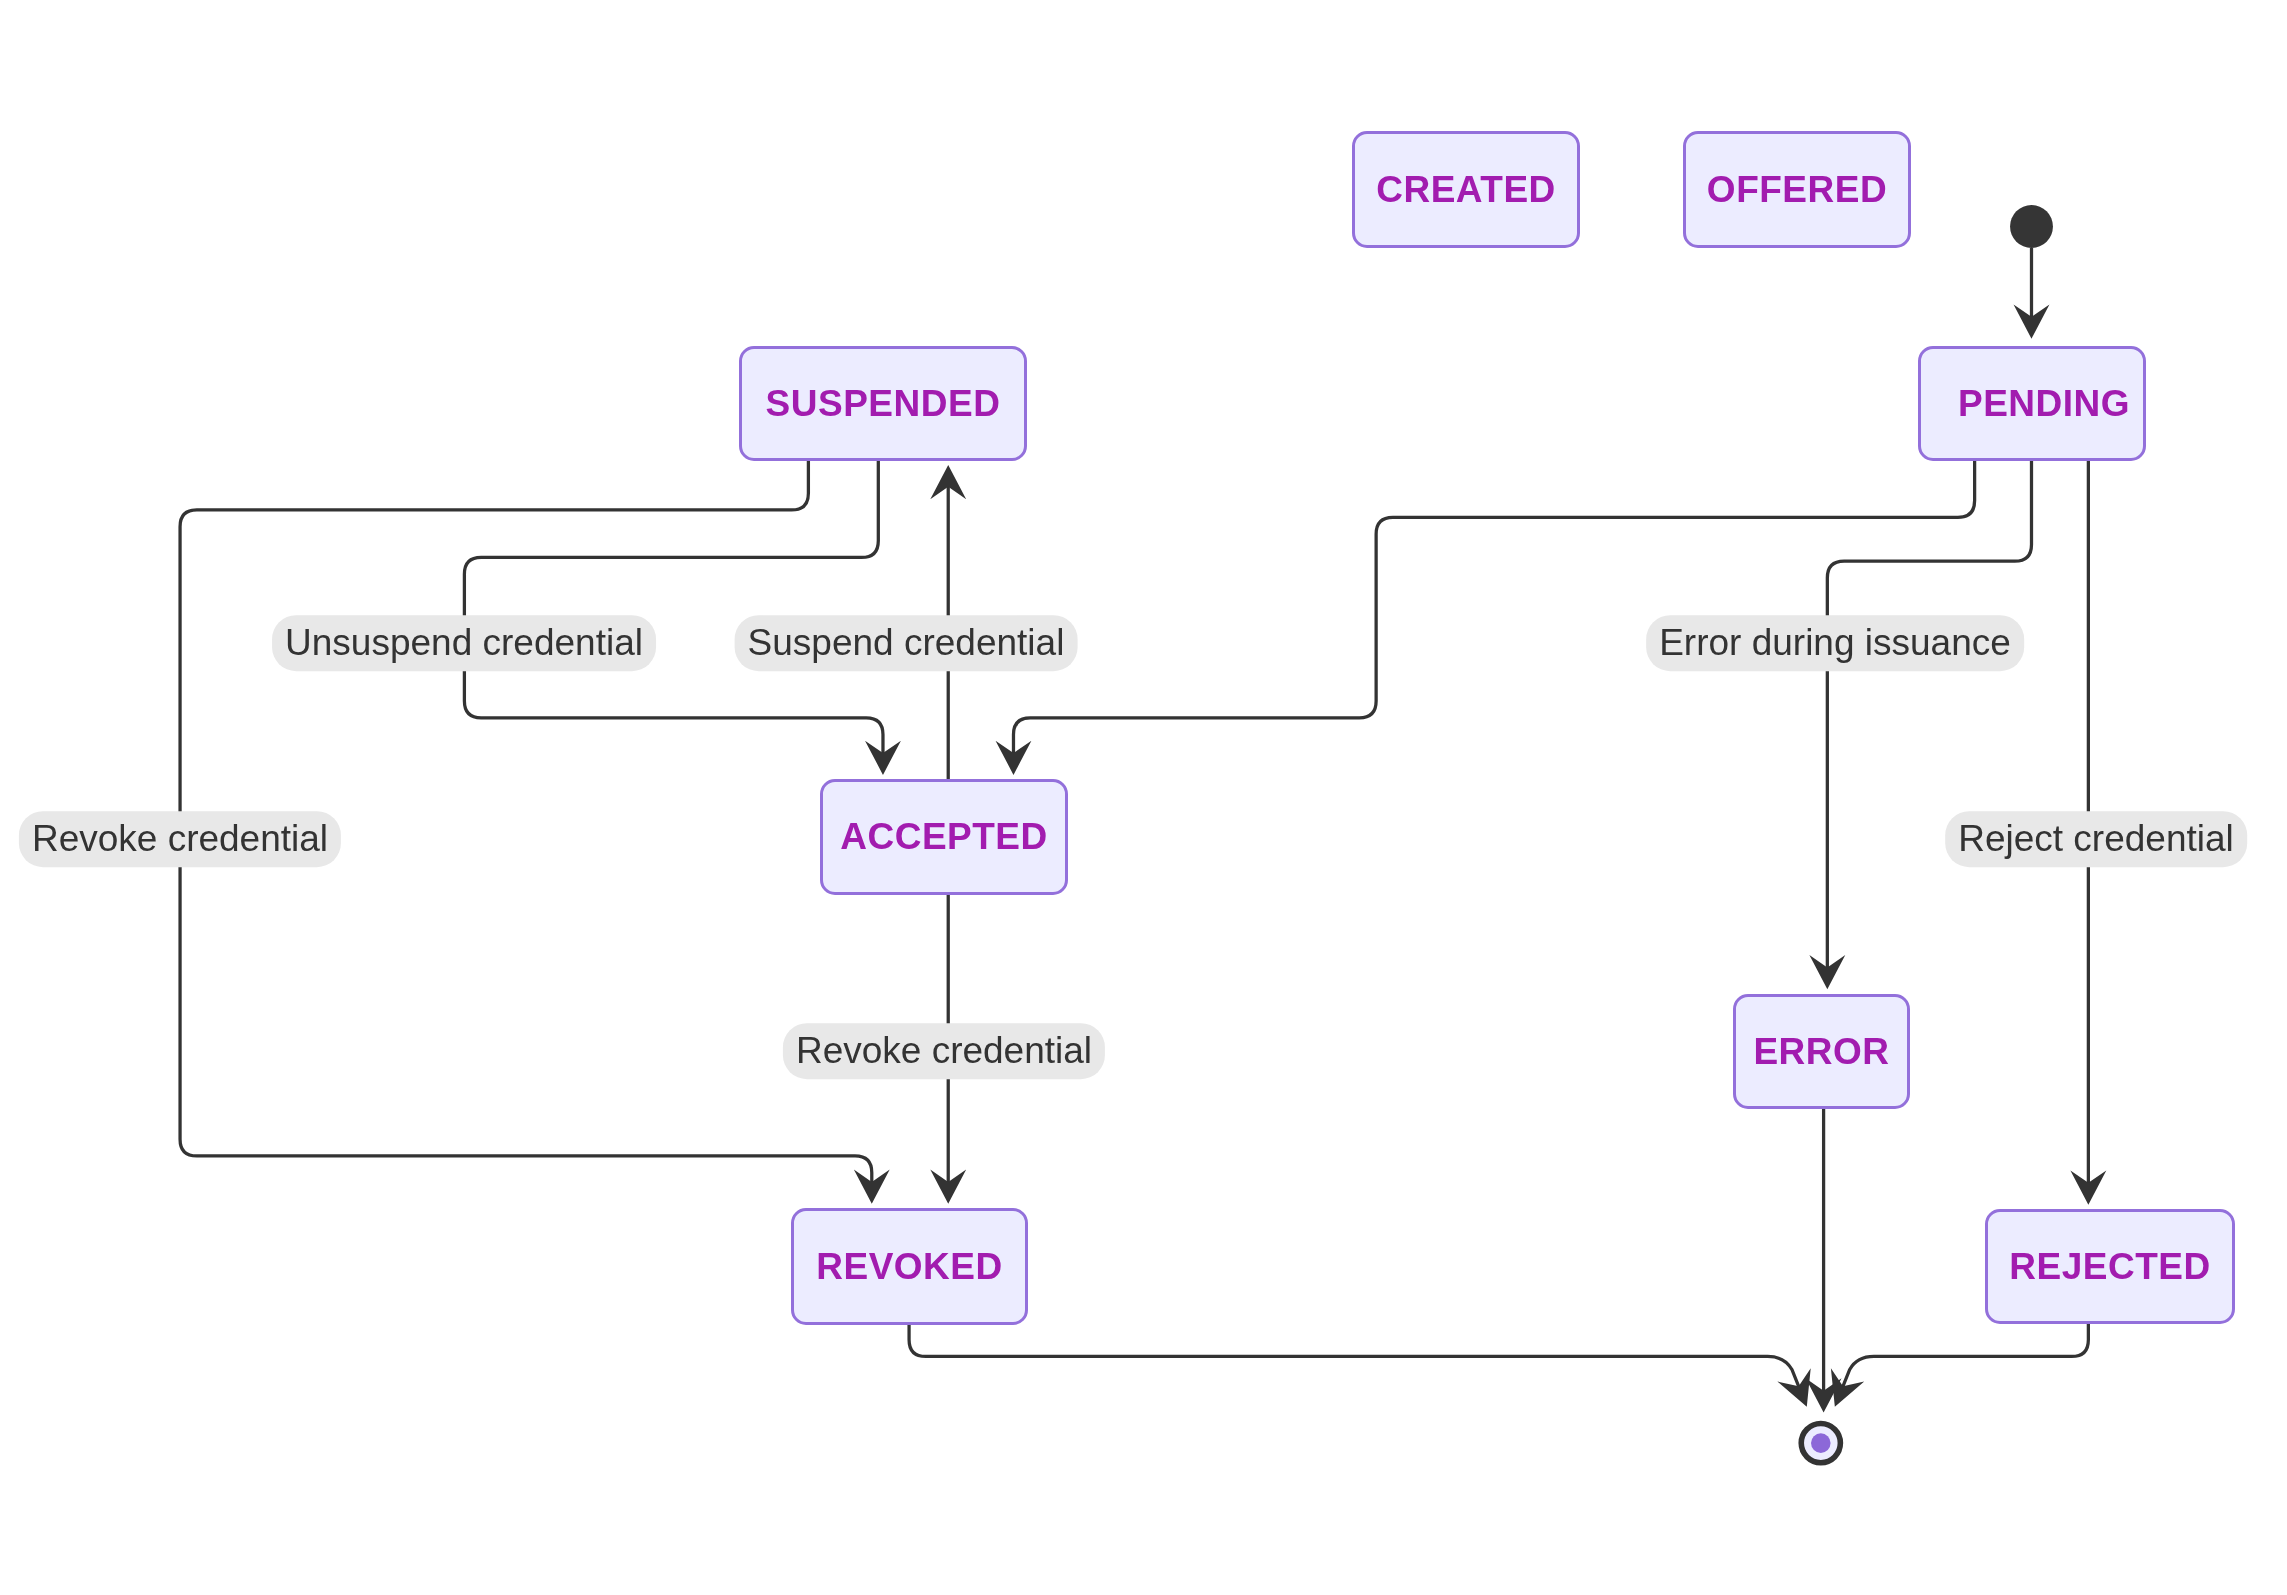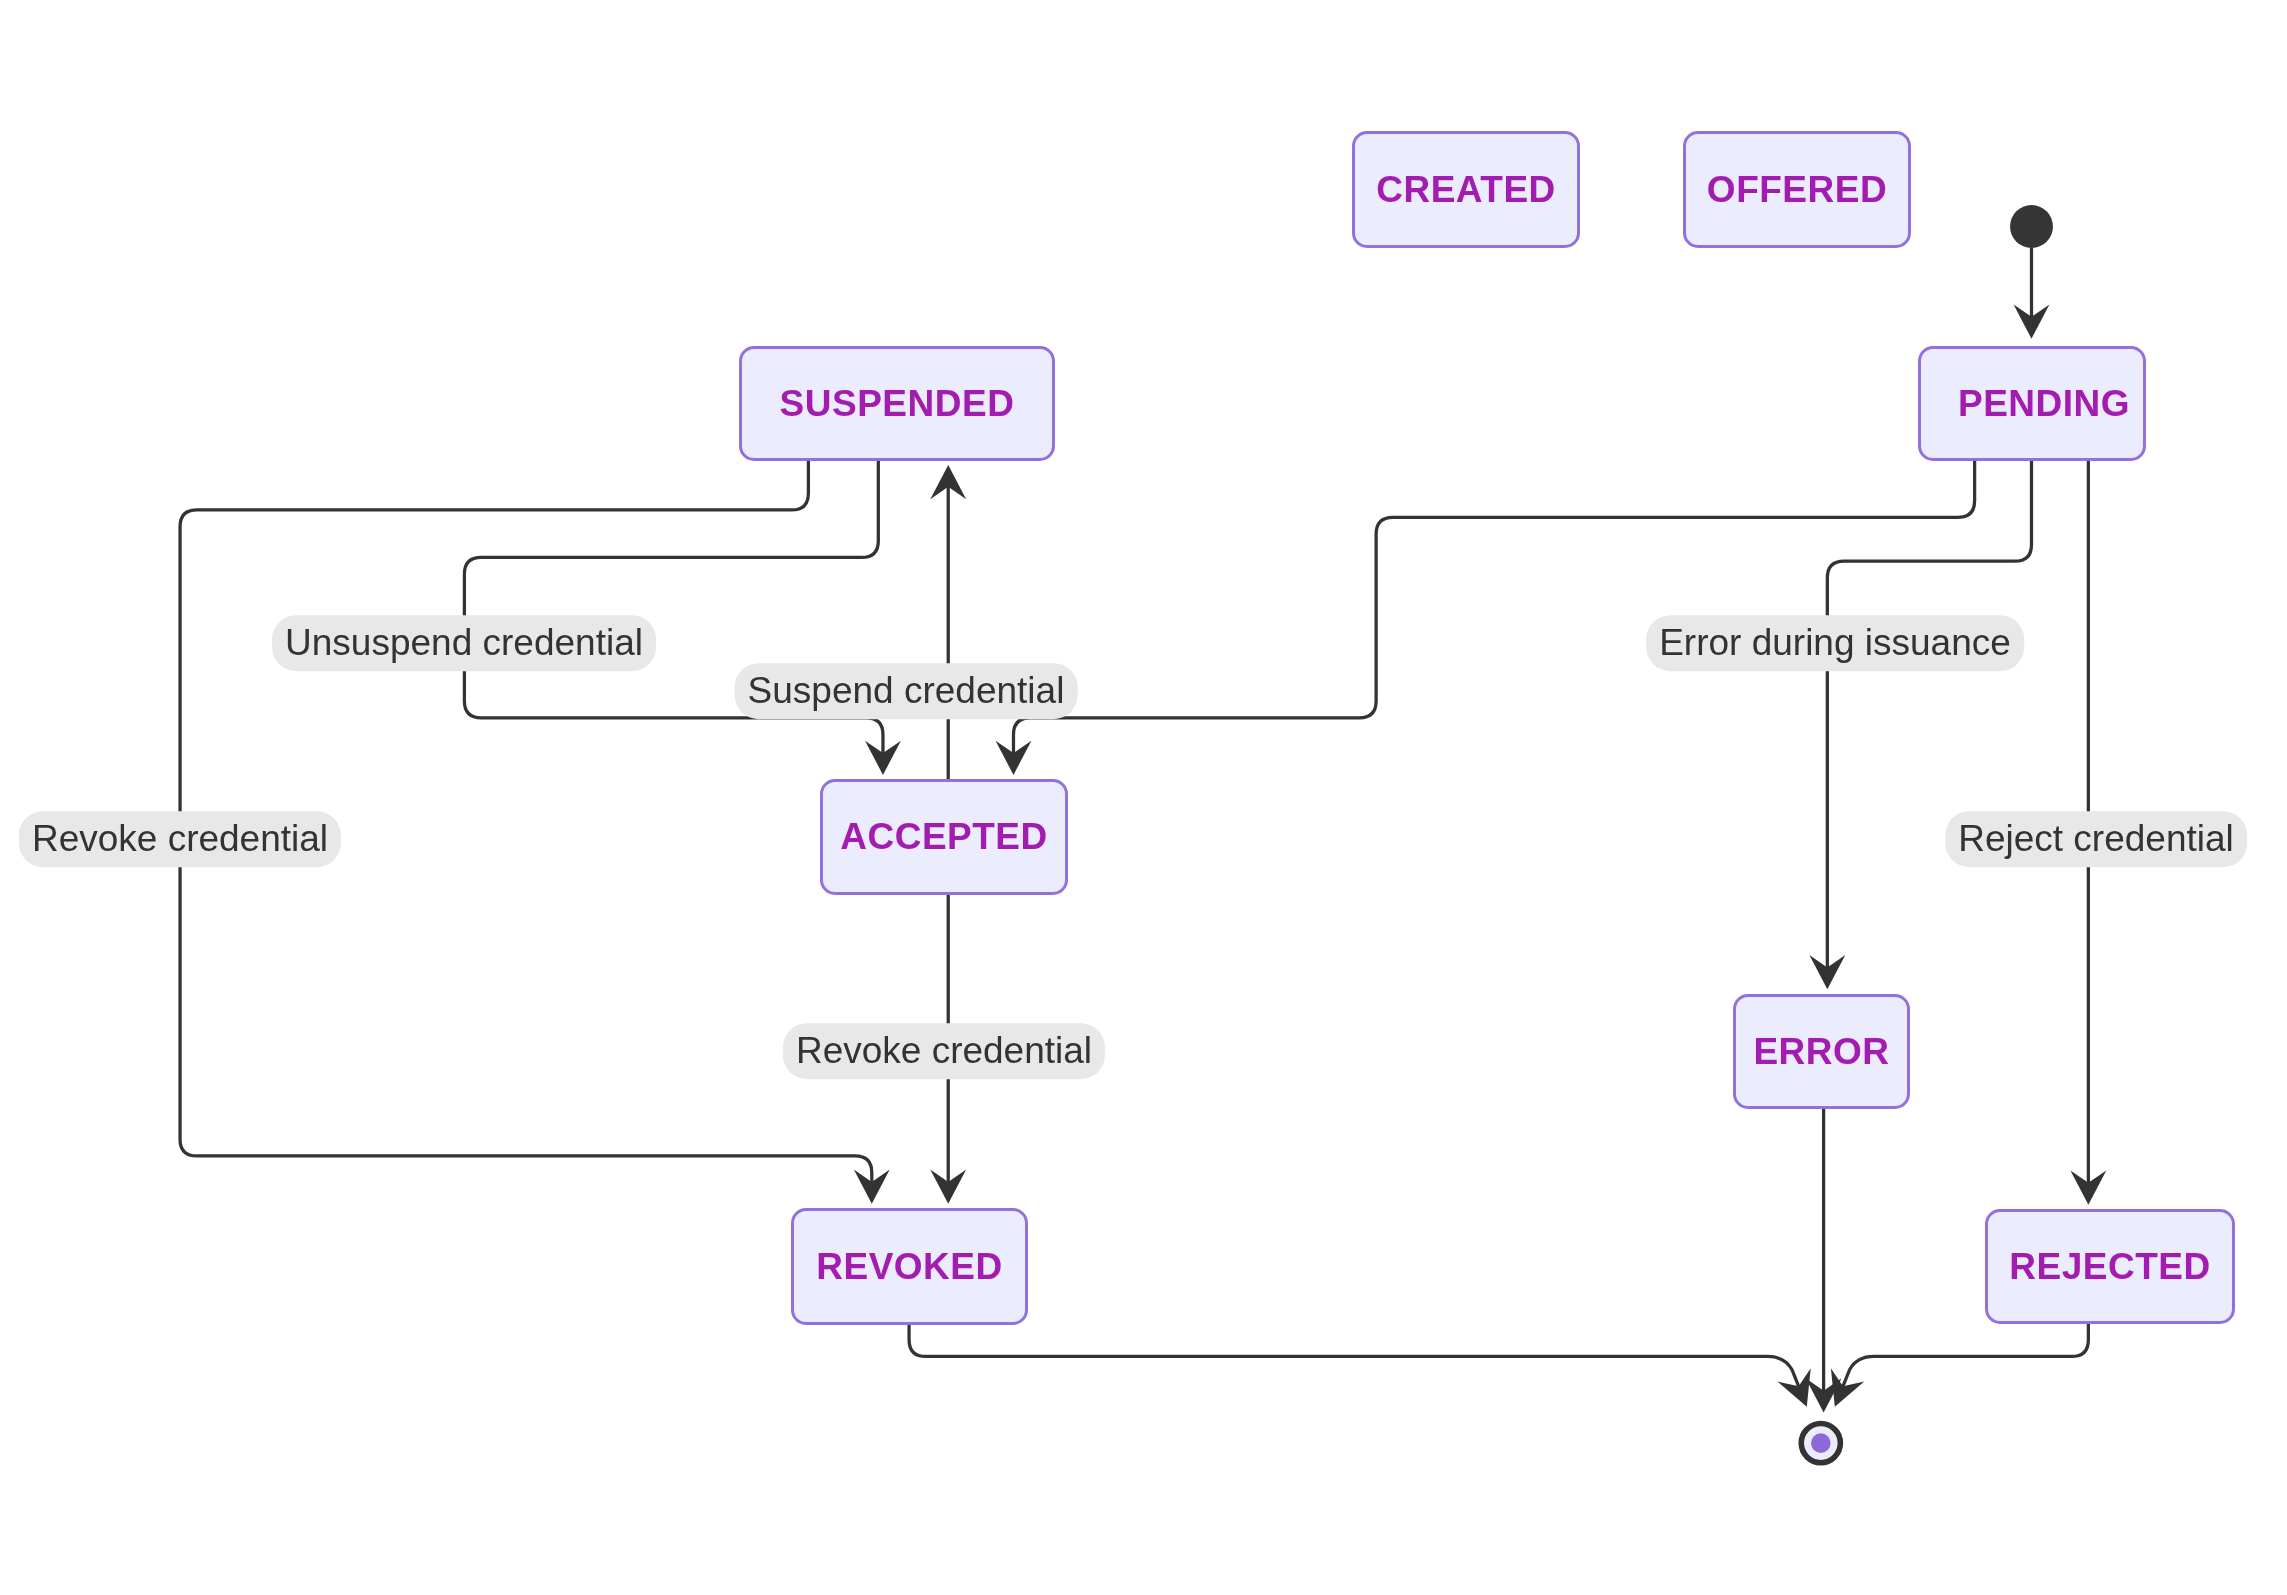--- a/index.html
+++ b/index.html
@@ -83,21 +83,21 @@
   </div>
 
   <div class="state" style="left:1683px;top:131px;width:228px;height:117px;">
     <span>OFFERED</span>
   </div>
 
   <div class="state" style="left:1918px;top:346px;width:228px;height:115px;padding-left:24px;">
     <span>PENDING</span>
   </div>
 
-  <div class="state" style="left:739px;top:346px;width:316px;height:115px;">
+  <div class="state" style="left:739px;top:346px;width:288px;height:115px;">
     <span>SUSPENDED</span>
   </div>
 
   <div class="state" style="left:820px;top:779px;width:248px;height:116px;">
     <span>ACCEPTED</span>
   </div>
 
   <div class="state" style="left:1733px;top:994px;width:177px;height:115px;">
     <span>ERROR</span>
   </div>
@@ -105,21 +105,21 @@
   <div class="state" style="left:791px;top:1208px;width:237px;height:117px;">
     <span>REVOKED</span>
   </div>
 
   <div class="state" style="left:1961px;top:1209px;width:250px;height:115px;margin-left:24px;">
     <span>REJECTED</span>
   </div>
 
   <div class="edge-label" style="left:464px;top:643px;">Unsuspend credential</div>
 
-  <div class="edge-label" style="left:906px;top:643px;margin-top:48px;">Suspend credential</div>
+  <div class="edge-label" style="left:906px;top:643px;">Suspend credential</div>
 
 
   <div class="edge-label" style="left:1835px;top:643px;">Error during issuance</div>
 
   <div class="edge-label" style="left:180px;top:839px;">Revoke credential</div>
 
   <div class="edge-label" style="left:2096px;top:839px;">Reject credential</div>
 
   <div class="edge-label" style="left:944px;top:1051px;">Revoke credential</div>
 

